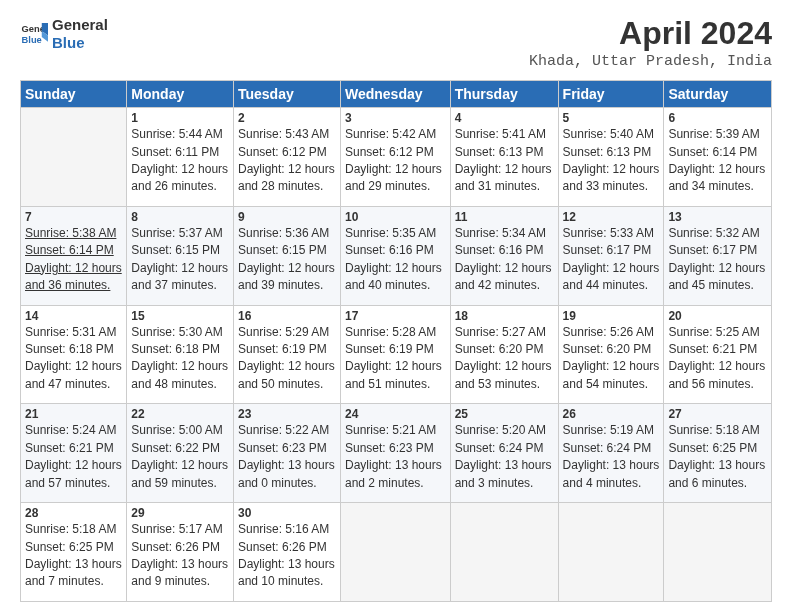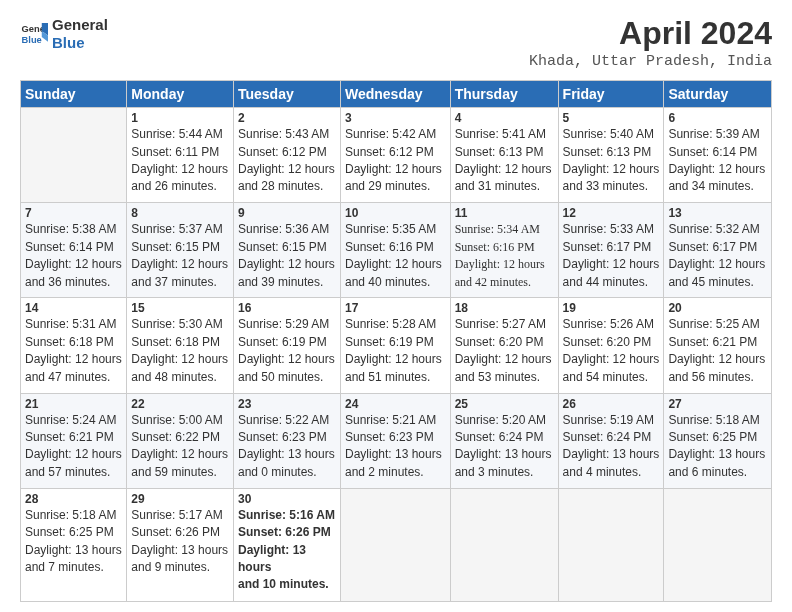--- a/index.html
+++ b/index.html
@@ -174,21 +174,21 @@
             <div class="day-num">6</div>
             <div class="day-info" style="white-space: pre-line;">Sunrise: 5:39 AM
 Sunset: 6:14 PM
 Daylight: 12 hours
 and 34 minutes.</div>
           </td>
         </tr>
         <tr>
           <td>
             <div class="day-num">7</div>
-            <div class="day-info" style="white-space: pre-line;">Sunrise: 5:38 AM
+            <div class="day-info" style="white-space: pre-line; text-decoration: underline;">Sunrise: 5:38 AM
 Sunset: 6:14 PM
 Daylight: 12 hours
 and 36 minutes.</div>
           </td>
           <td>
             <div class="day-num">8</div>
             <div class="day-info" style="white-space: pre-line;">Sunrise: 5:37 AM
 Sunset: 6:15 PM
 Daylight: 12 hours
 and 37 minutes.</div>
@@ -202,21 +202,21 @@
           </td>
           <td>
             <div class="day-num">10</div>
             <div class="day-info" style="white-space: pre-line;">Sunrise: 5:35 AM
 Sunset: 6:16 PM
 Daylight: 12 hours
 and 40 minutes.</div>
           </td>
           <td>
             <div class="day-num">11</div>
-            <div class="day-info" style="white-space: pre-line; font-family: Liberation Serif, serif;">Sunrise: 5:34 AM
+            <div class="day-info" style="white-space: pre-line;">Sunrise: 5:34 AM
 Sunset: 6:16 PM
 Daylight: 12 hours
 and 42 minutes.</div>
           </td>
           <td>
             <div class="day-num">12</div>
             <div class="day-info" style="white-space: pre-line;">Sunrise: 5:33 AM
 Sunset: 6:17 PM
 Daylight: 12 hours
 and 44 minutes.</div>
@@ -341,21 +341,21 @@
           </td>
           <td>
             <div class="day-num">29</div>
             <div class="day-info" style="white-space: pre-line;">Sunrise: 5:17 AM
 Sunset: 6:26 PM
 Daylight: 13 hours
 and 9 minutes.</div>
           </td>
           <td>
             <div class="day-num">30</div>
-            <div class="day-info" style="white-space: pre-line; font-weight: bold;">Sunrise: 5:16 AM
+            <div class="day-info" style="white-space: pre-line;">Sunrise: 5:16 AM
 Sunset: 6:26 PM
 Daylight: 13 hours
 and 10 minutes.</div>
           </td>
           <td class="empty-cell"></td>
           <td class="empty-cell"></td>
           <td class="empty-cell"></td>
           <td class="empty-cell"></td>
         </tr>
       </tbody>

